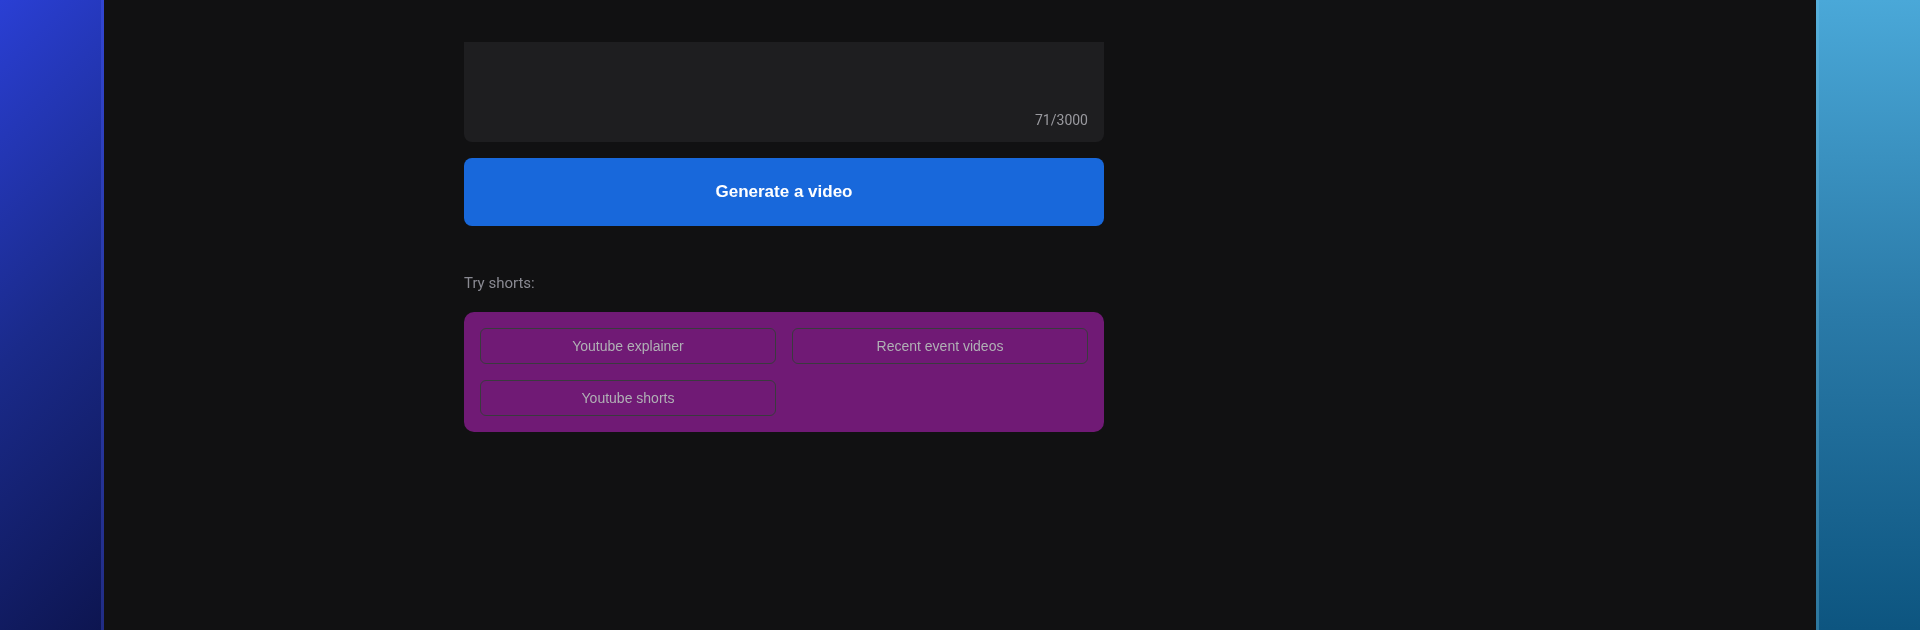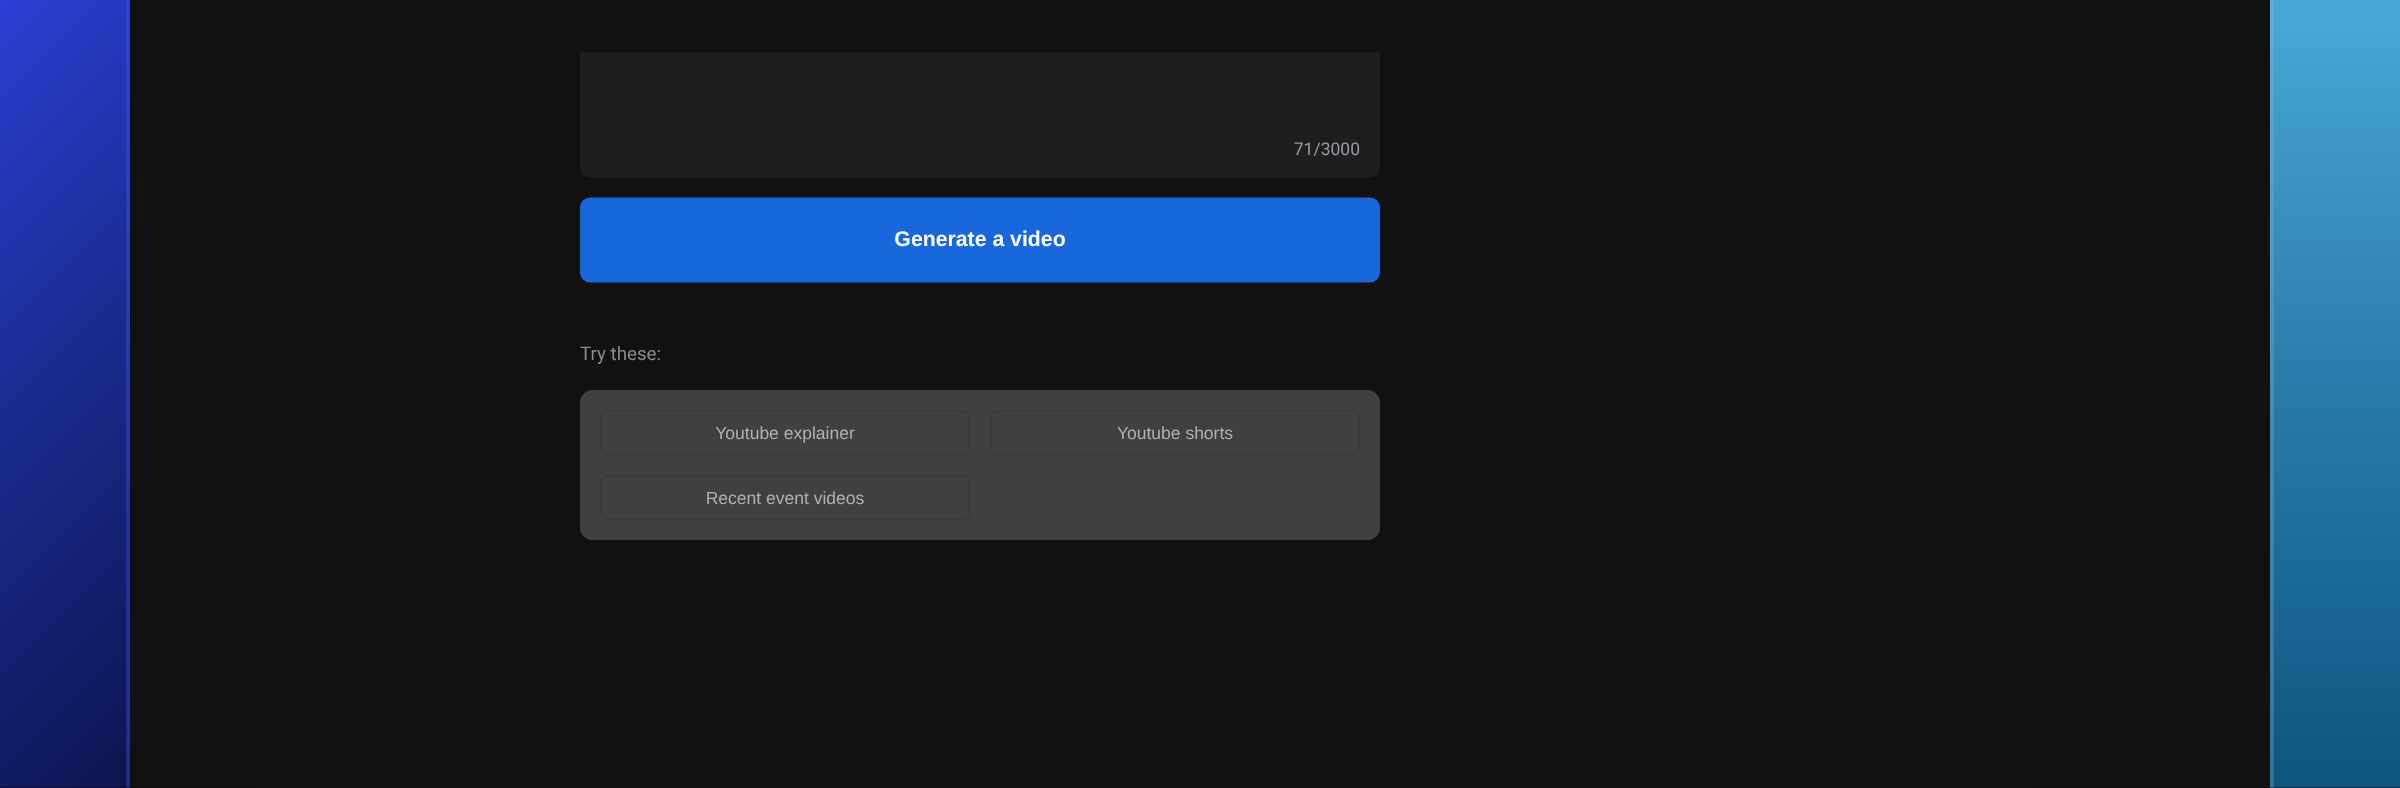--- a/index.html
+++ b/index.html
@@ -116,21 +116,21 @@
     .try-these-label {
       color: #8a8a92;
       font-size: 15px;
       font-weight: 400;
       margin-top: 48px;
       margin-bottom: 20px;
     }
     
     .suggestions-panel {
       width: 100%;
-      background: #404040;
+      background: #701a75;
       border-radius: 10px;
       padding: 16px;
       display: grid;
       grid-template-columns: 1fr 1fr;
       gap: 16px;
     }
     
     .suggestion-chip {
       height: 36px;
       background: transparent;
@@ -156,29 +156,29 @@
     <div class="content-column">
 
       <div class="text-input-area">
         <span class="char-counter">71/3000</span>
       </div>
 
       <button class="generate-button">
         <span>Generate a video</span>
       </button>
 
-      <div class="try-these-label">Try these:</div>
+      <div class="try-these-label">Try shorts:</div>
 
       <div class="suggestions-panel">
         <button class="suggestion-chip">
           <span>Youtube explainer</span>
         </button>
         <button class="suggestion-chip">
-          <span>Youtube shorts</span>
+          <span>Recent event videos</span>
         </button>
         <button class="suggestion-chip">
-          <span>Recent event videos</span>
+          <span>Youtube shorts</span>
         </button>
       </div>
 
     </div>
   </div>
 </div>
 
 </body></html>

